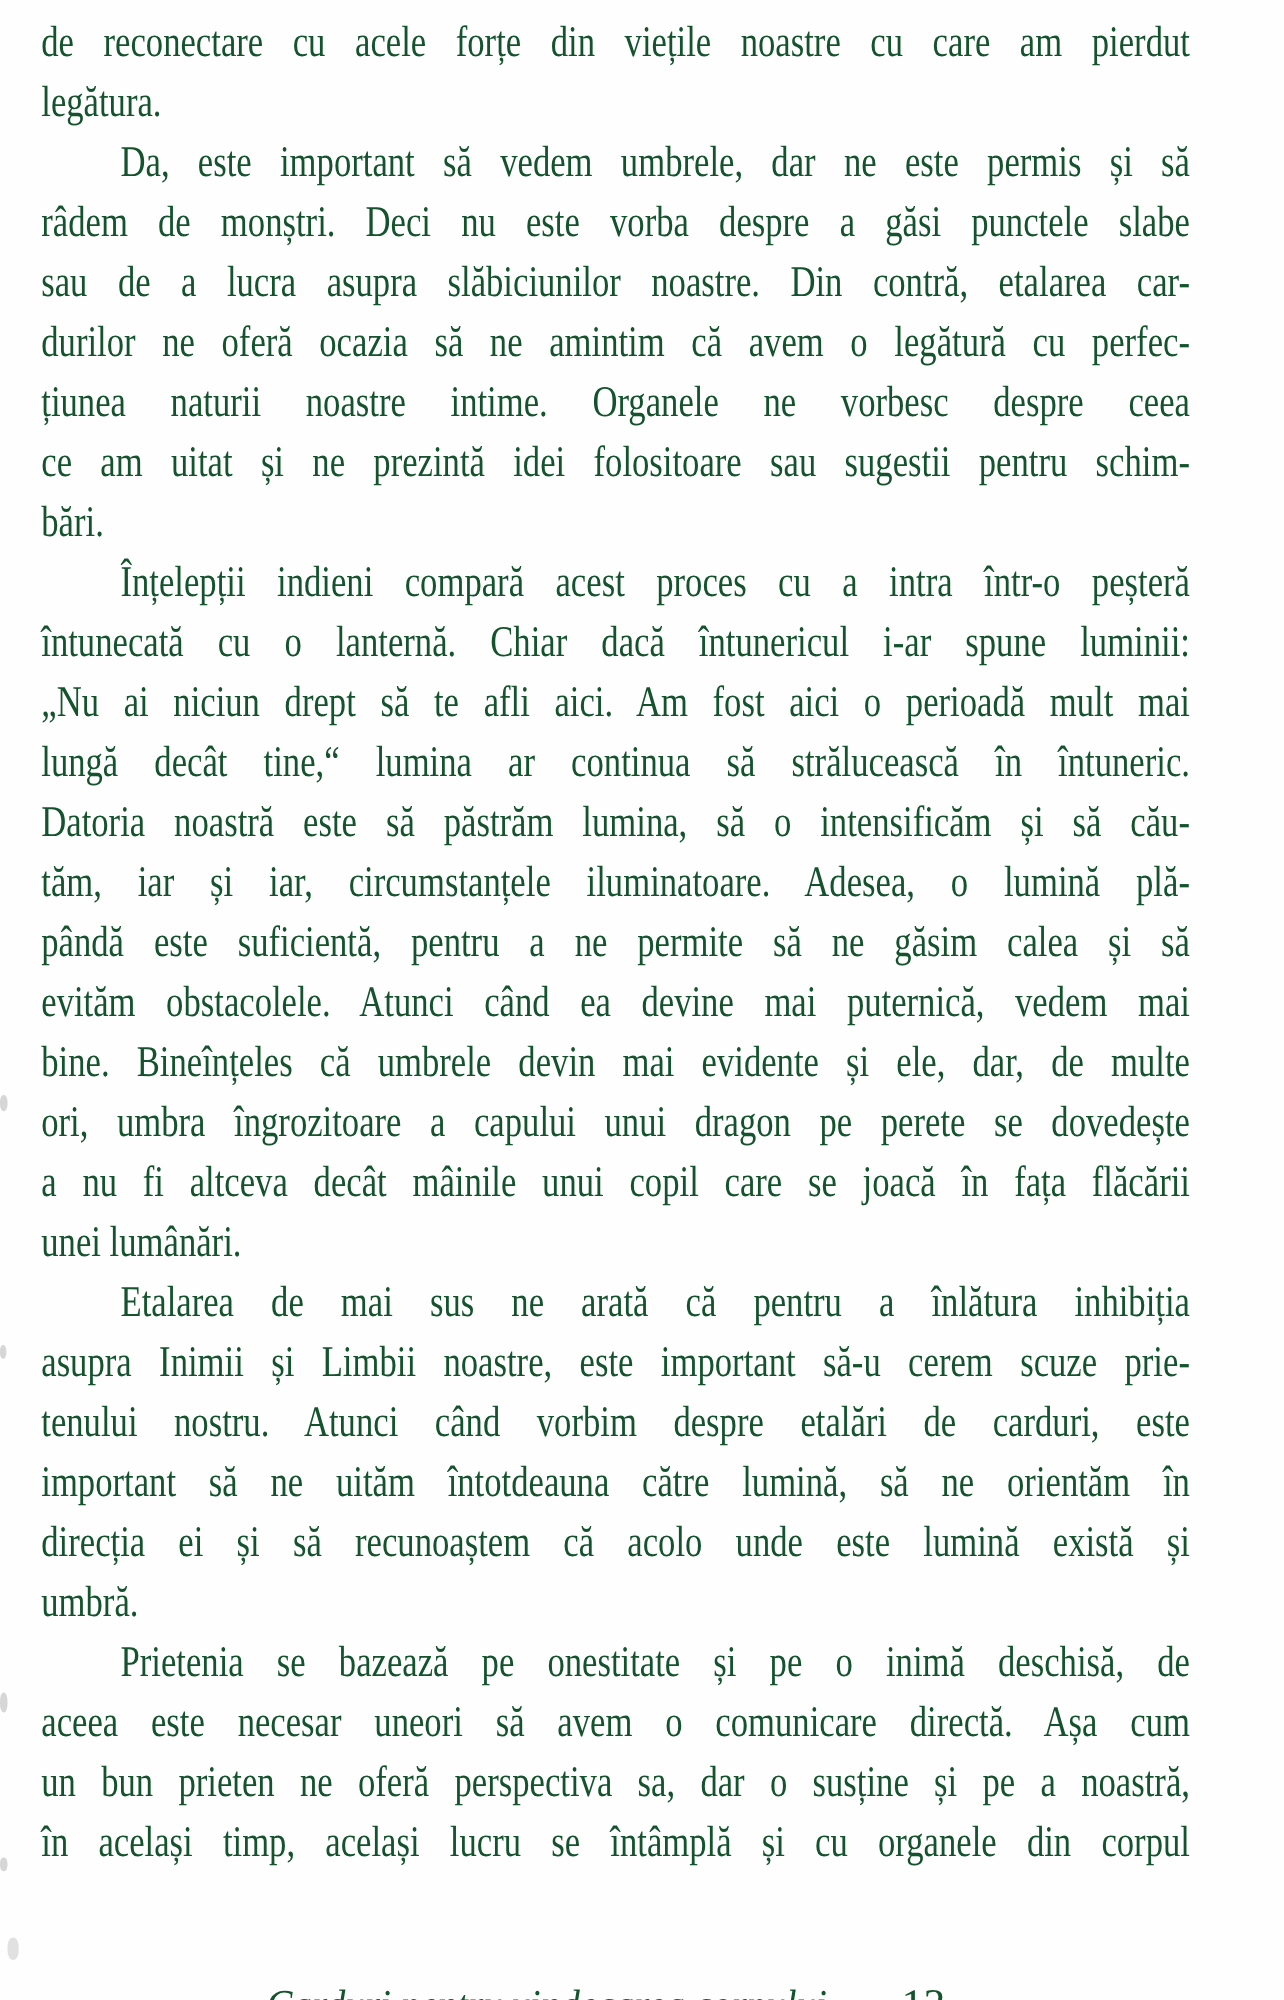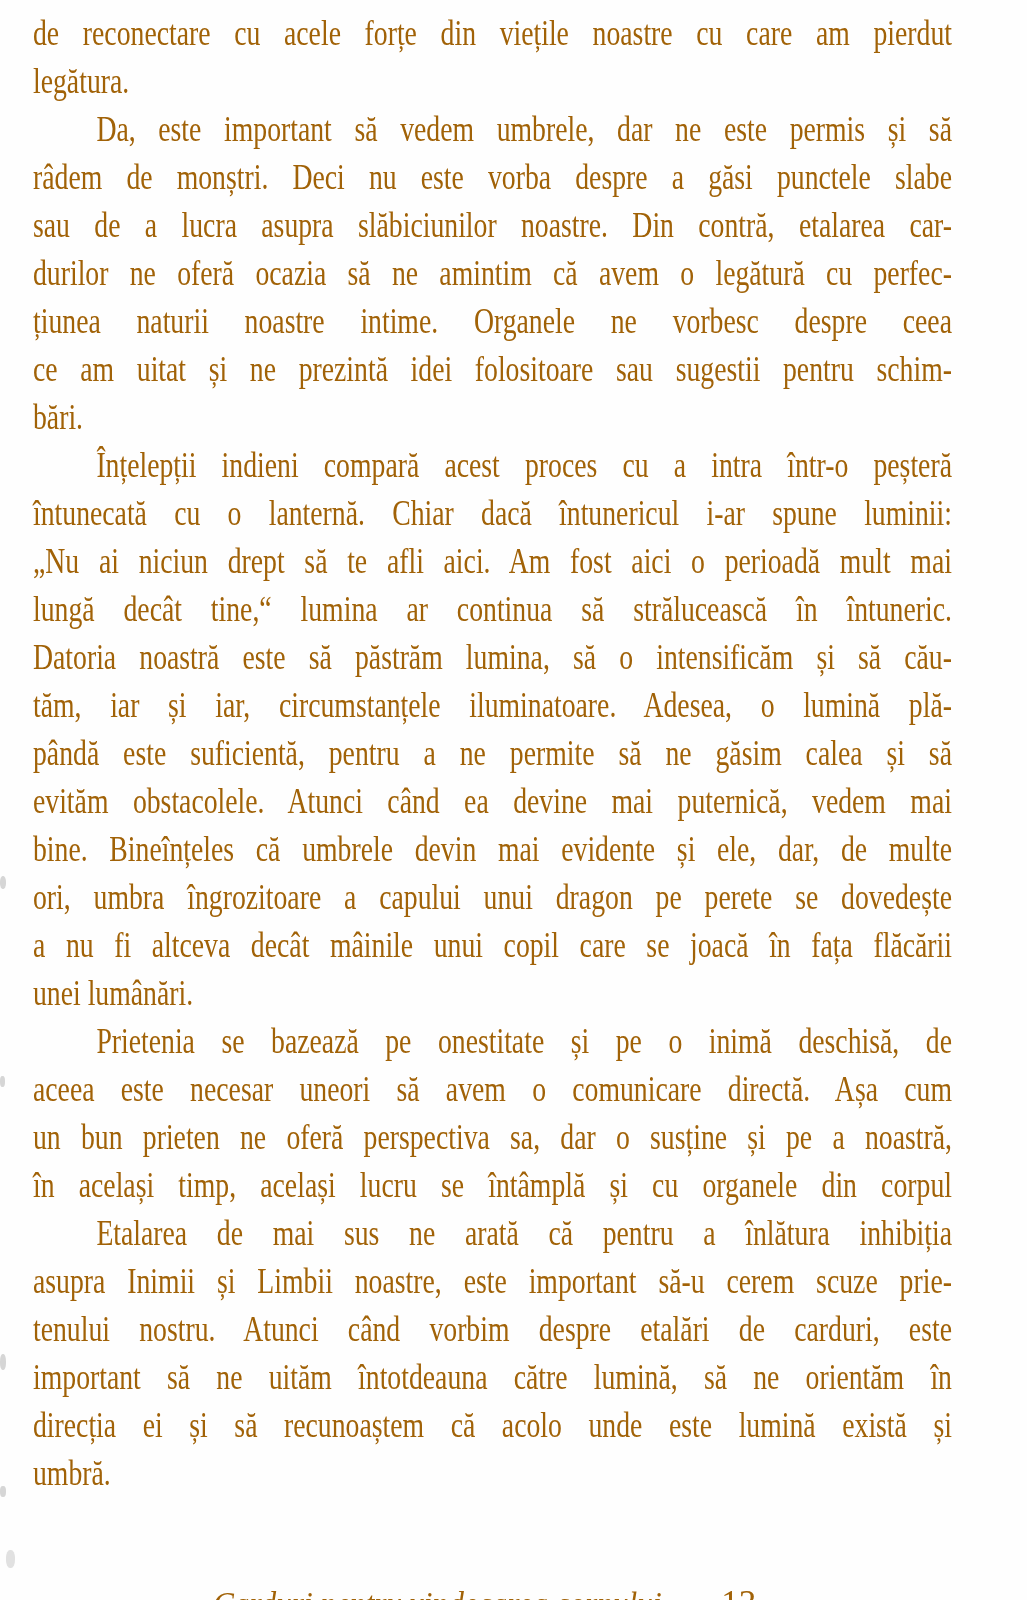--- a/index.html
+++ b/index.html
@@ -9,21 +9,21 @@
     width: 1027px;
     height: 1600px;
     overflow: hidden;
   }
   .page {
     position: relative;
     width: 1027px;
     height: 1600px;
     background: #fefefe;
     font-family: "Liberation Serif", "DejaVu Serif", serif;
-    color: #a16207;
+    color: #14532d;
   }
   .body-text {
     position: absolute;
     left: 33px;
     top: 10px;
     width: 919px;
   }
   
   .line {
     width: 1160px;
@@ -104,32 +104,32 @@
         <div class="line">Datoria noastră este să păstrăm lumina, să o intensificăm și să cău-</div>
         <div class="line">tăm, iar și iar, circumstanțele iluminatoare. Adesea, o lumină plă-</div>
         <div class="line">pândă este suficientă, pentru a ne permite să ne găsim calea și să</div>
         <div class="line">evităm obstacolele. Atunci când ea devine mai puternică, vedem mai</div>
         <div class="line">bine. Bineînțeles că umbrele devin mai evidente și ele, dar, de multe</div>
         <div class="line">ori, umbra îngrozitoare a capului unui dragon pe perete se dovedește</div>
         <div class="line">a nu fi altceva decât mâinile unui copil care se joacă în fața flăcării</div>
         <div class="line last">unei lumânări.</div>
       </div>
       <div class="paragraph">
-        <div class="line indent">Prietenia se bazează pe onestitate și pe o inimă deschisă, de</div>
-        <div class="line">aceea este necesar uneori să avem o comunicare directă. Așa cum</div>
-        <div class="line">un bun prieten ne oferă perspectiva sa, dar o susține și pe a noastră,</div>
-        <div class="line">în același timp, același lucru se întâmplă și cu organele din corpul</div>
-      </div>
-      <div class="paragraph">
         <div class="line indent">Etalarea de mai sus ne arată că pentru a înlătura inhibiția</div>
         <div class="line">asupra Inimii și Limbii noastre, este important să-u cerem scuze prie-</div>
         <div class="line">tenului nostru. Atunci când vorbim despre etalări de carduri, este</div>
         <div class="line">important să ne uităm întotdeauna către lumină, să ne orientăm în</div>
         <div class="line">direcția ei și să recunoaștem că acolo unde este lumină există și</div>
         <div class="line last">umbră.</div>
+      </div>
+      <div class="paragraph">
+        <div class="line indent">Prietenia se bazează pe onestitate și pe o inimă deschisă, de</div>
+        <div class="line">aceea este necesar uneori să avem o comunicare directă. Așa cum</div>
+        <div class="line">un bun prieten ne oferă perspectiva sa, dar o susține și pe a noastră,</div>
+        <div class="line">în același timp, același lucru se întâmplă și cu organele din corpul</div>
       </div>
     </div>
 
   <div class="footer">
     <span class="running-title">Carduri pentru vindecarea corpului</span>
     <span class="page-number">13</span>
   </div>
 
   <div class="artifact a1"></div>
   <div class="artifact a2"></div>

